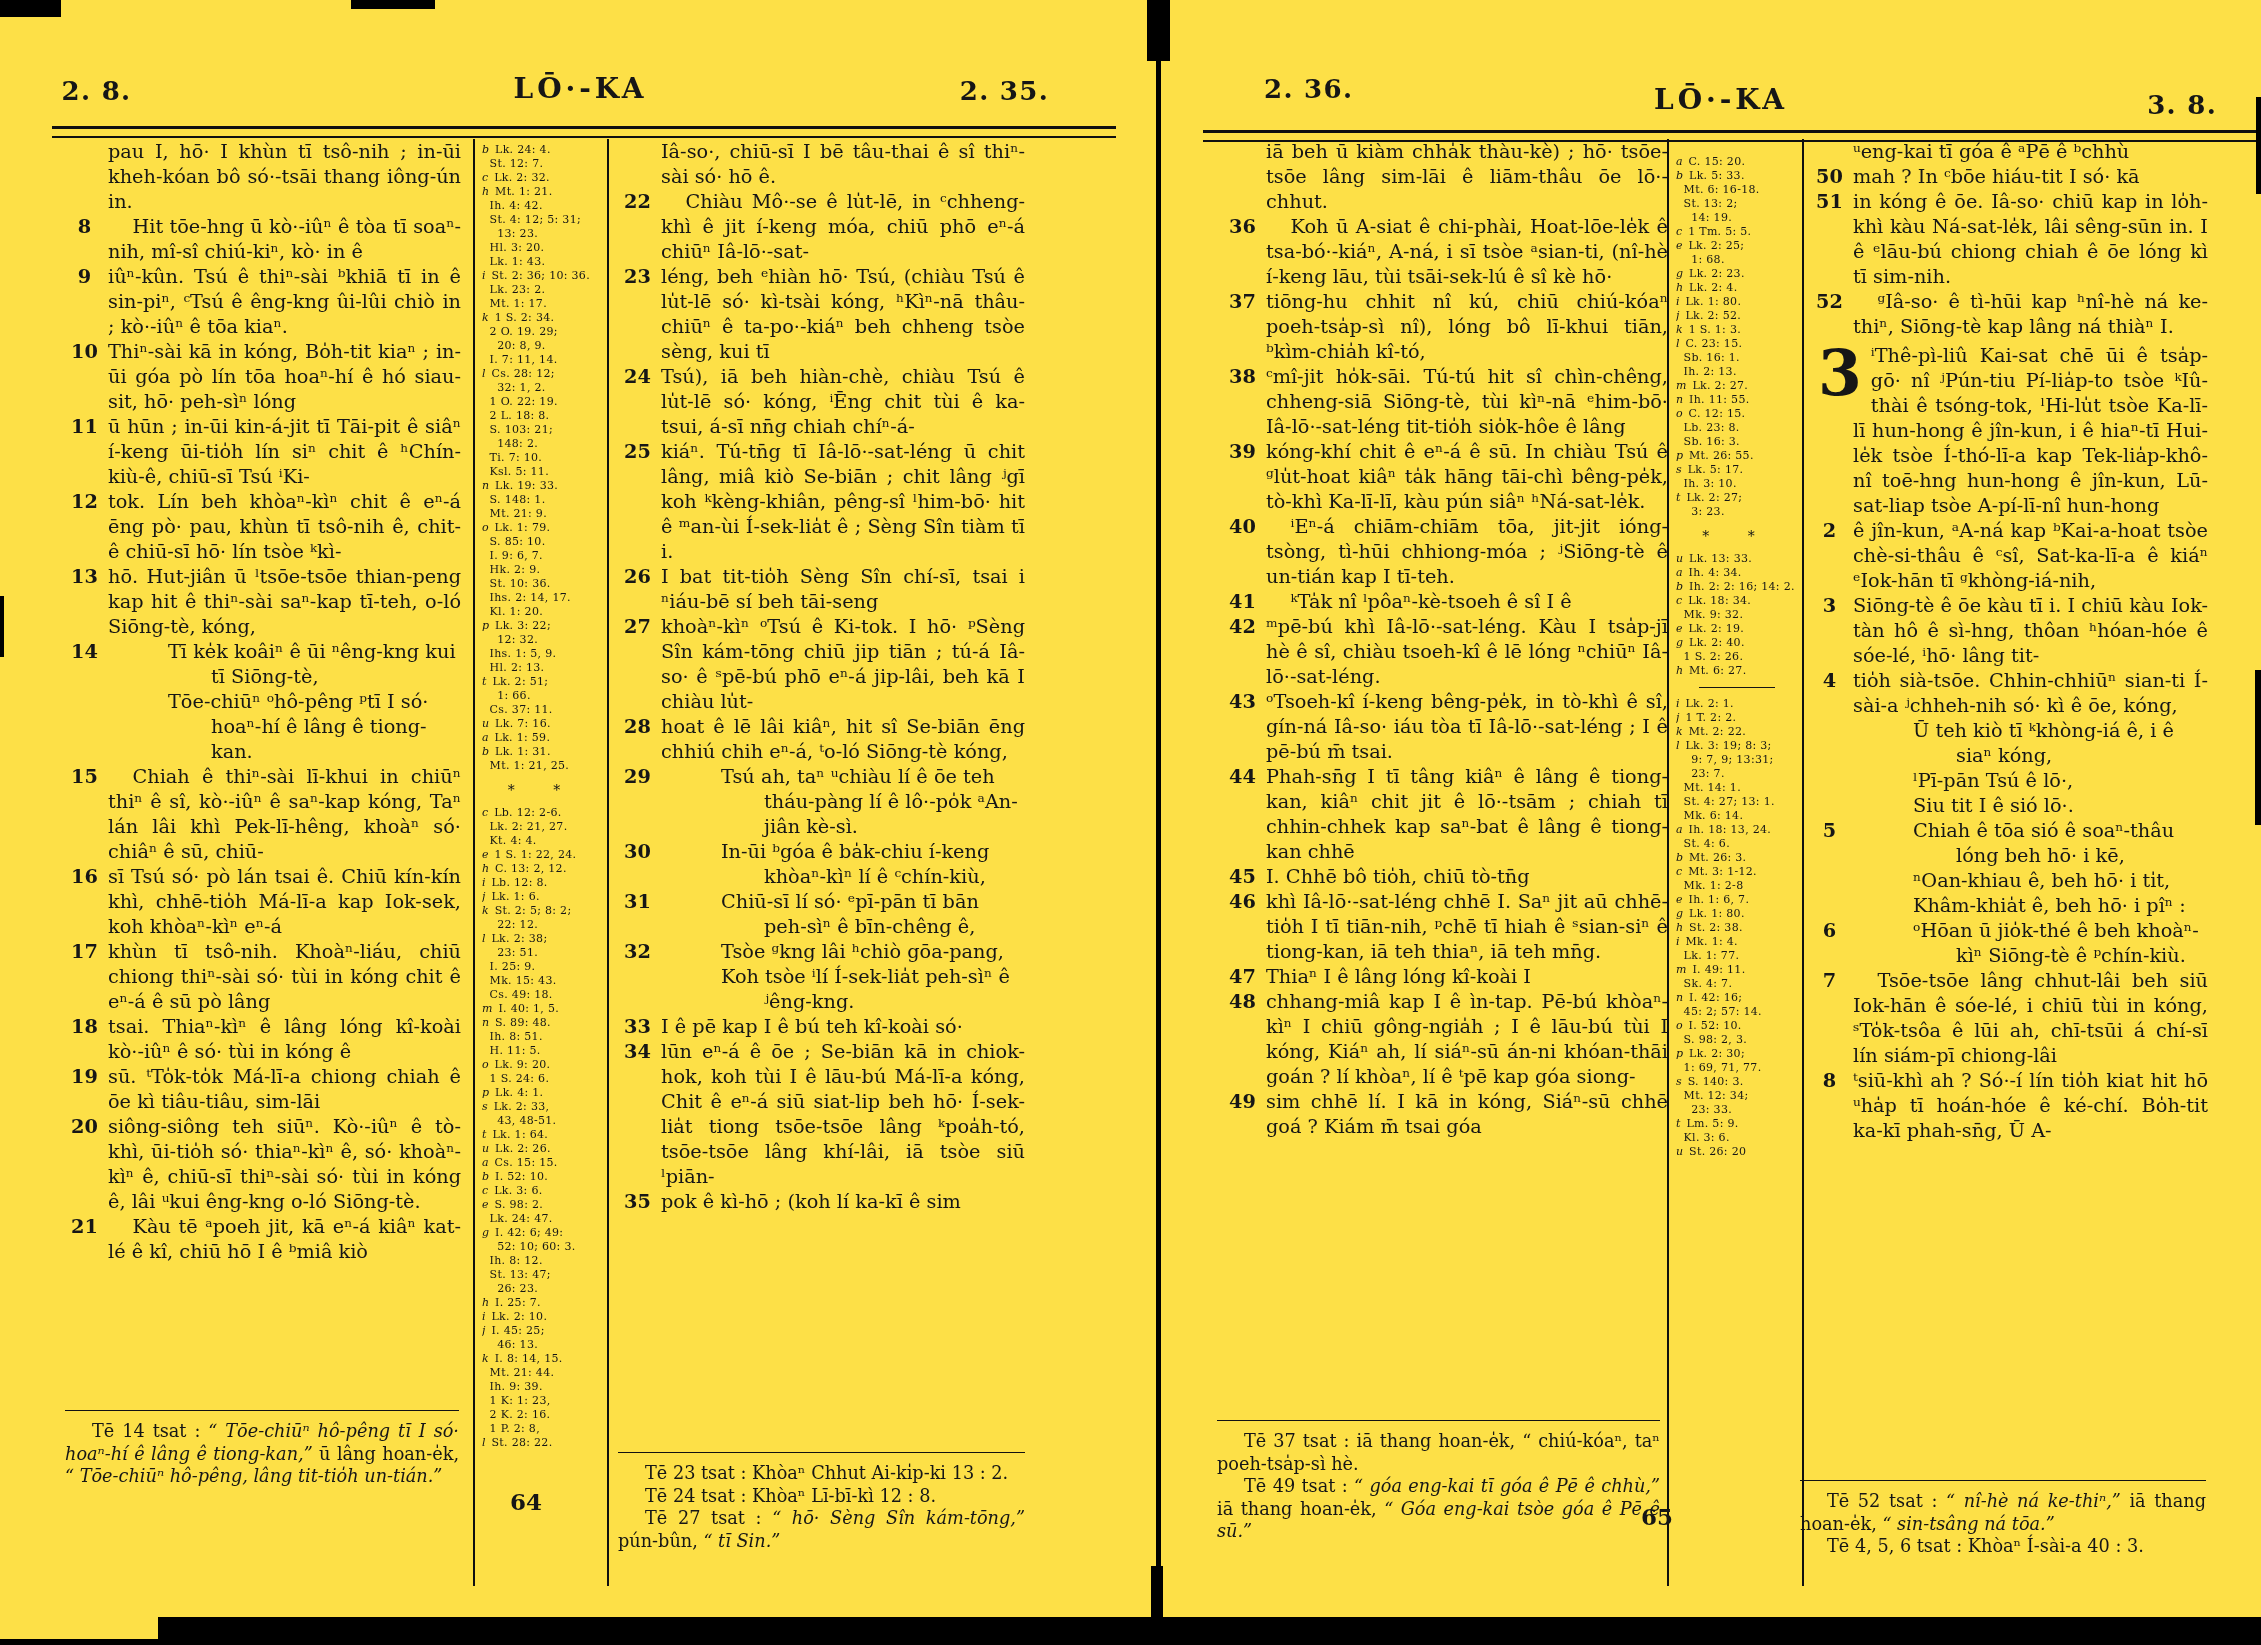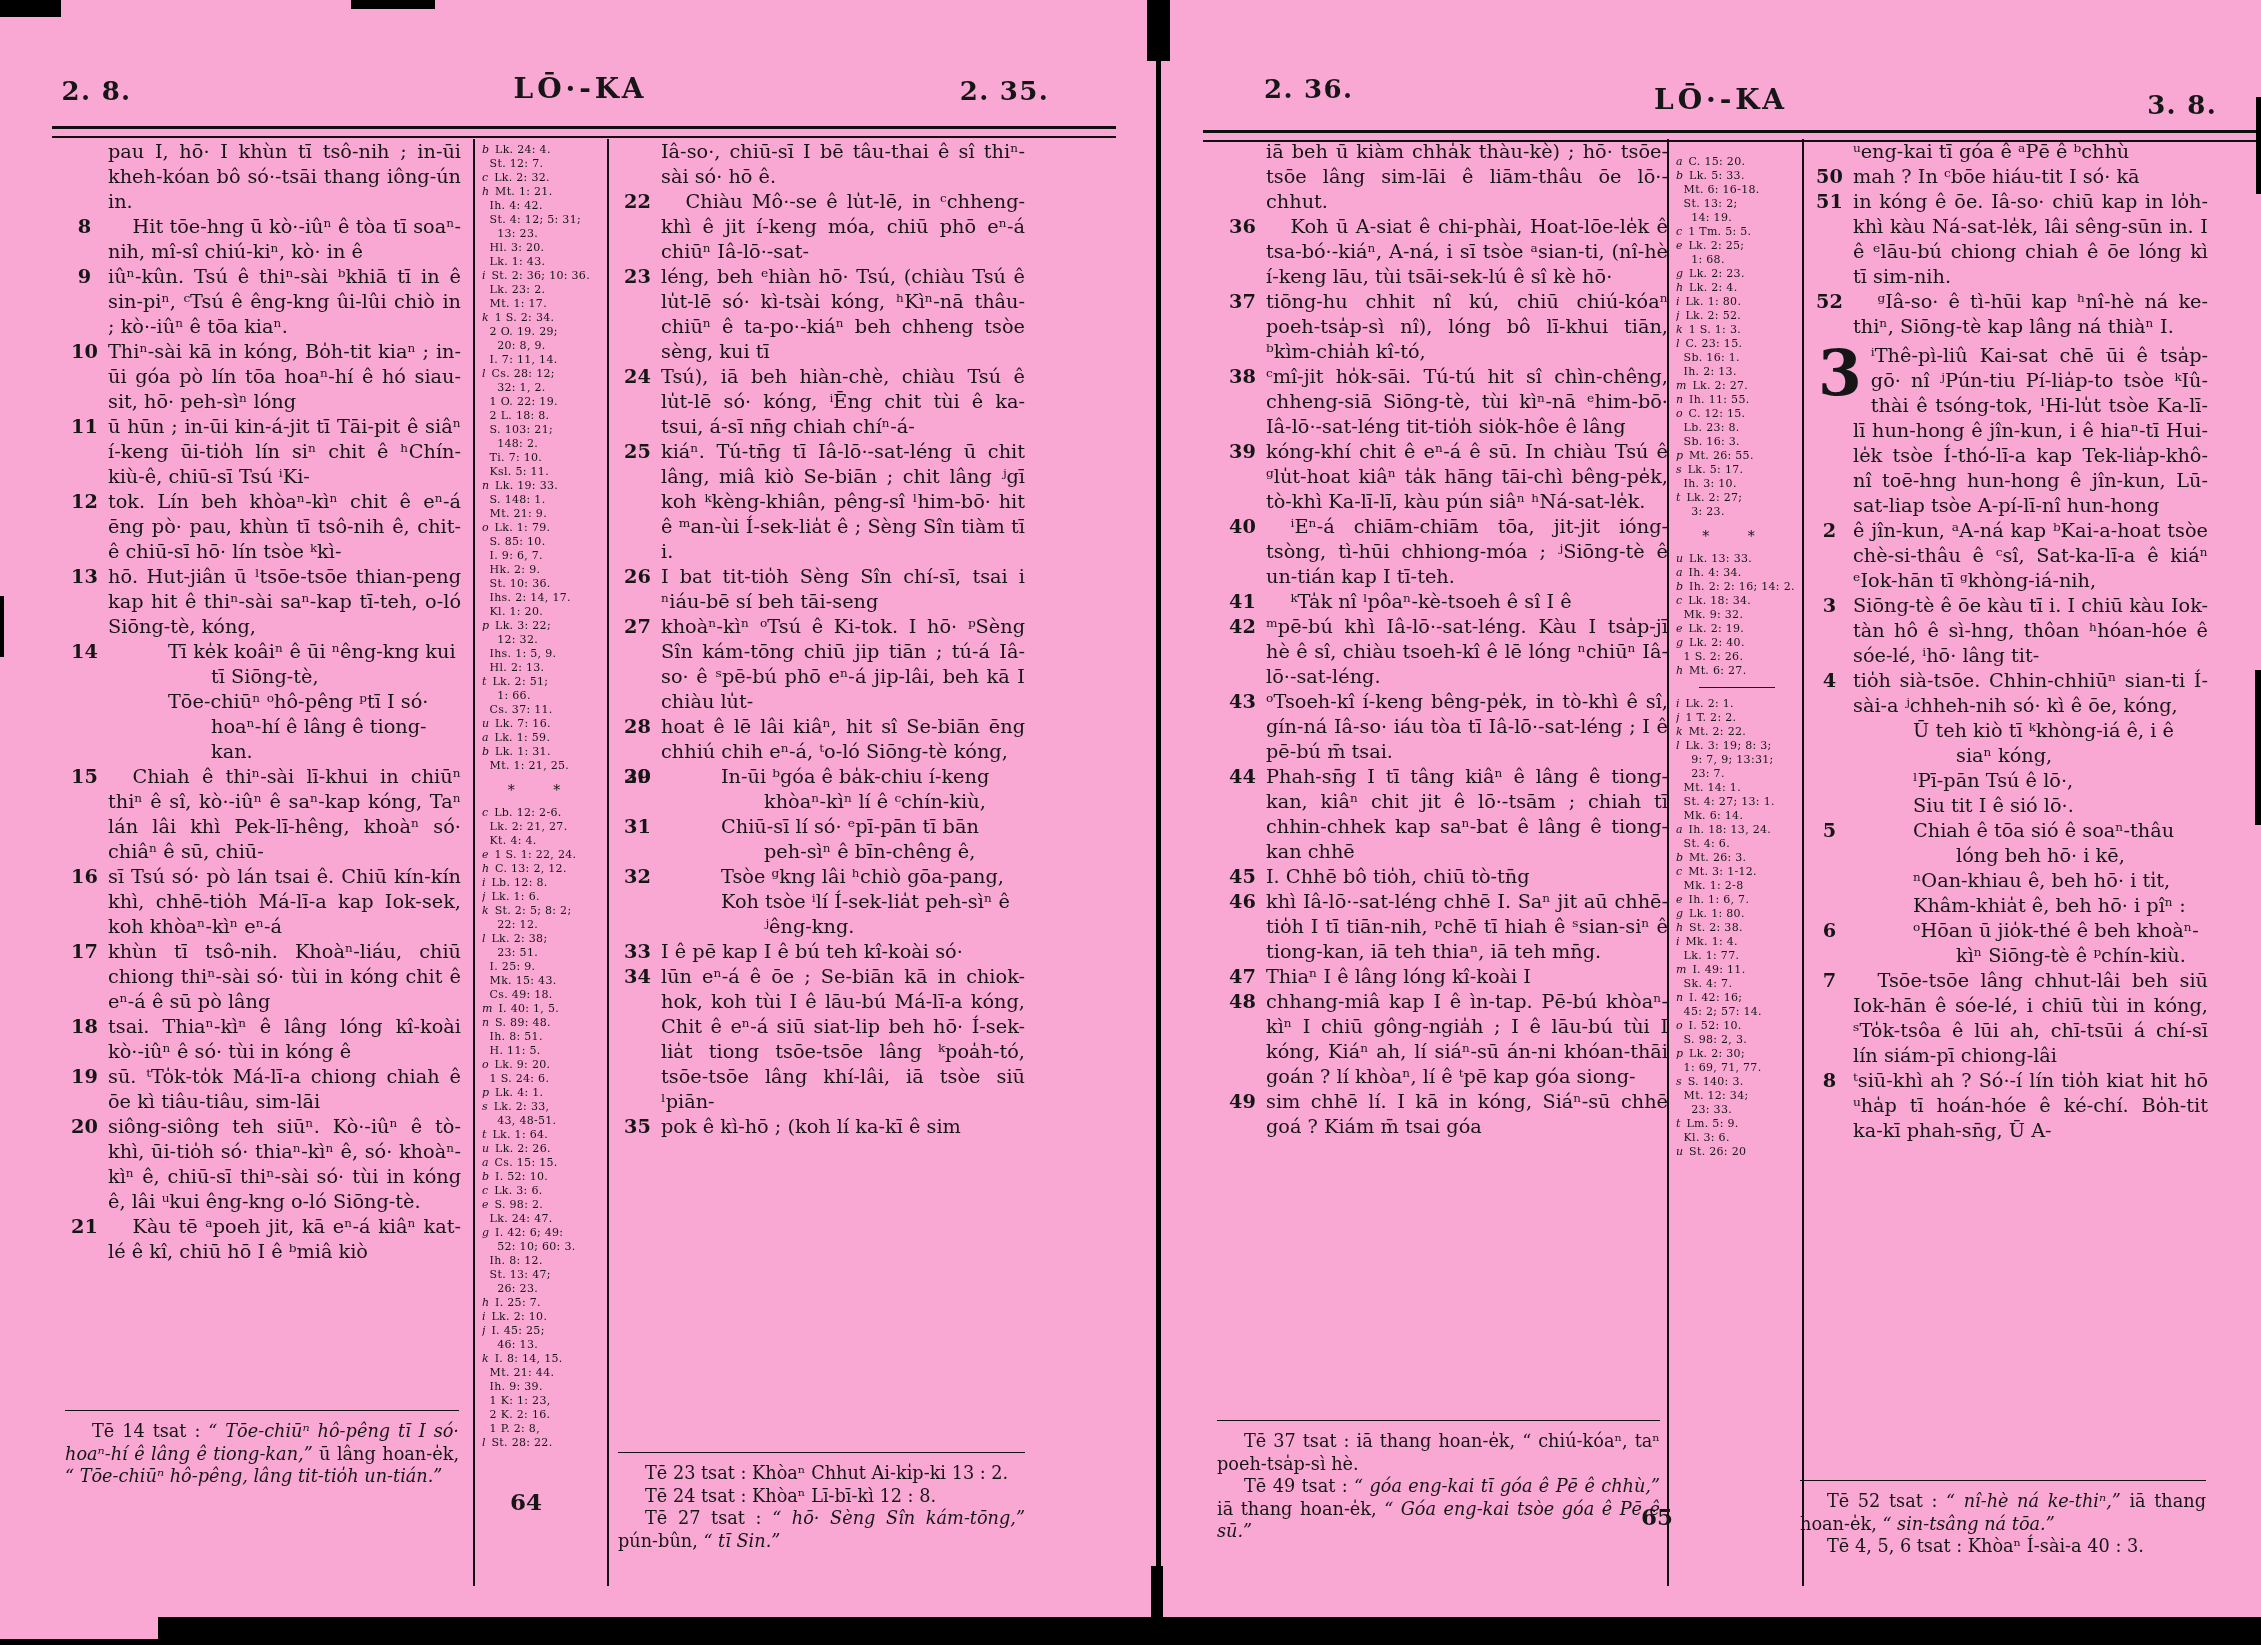--- a/index.html
+++ b/index.html
@@ -1,16 +1,16 @@
 <!DOCTYPE html>
 <html style="font-size:10.3px"><head>
 <meta charset="utf-8">
 <style>
   html,body{margin:0;padding:0;background:#d8d6d0;}
-  .scan{position:relative;width:2261px;height:1645px;background:#f9a8d4;
+  .scan{position:relative;width:2261px;height:1645px;background:#fde047;
         font-family:"DejaVu Serif",serif;color:#161616;overflow:hidden;}
   .page{position:absolute;top:0;height:1645px;}
   .page-left{left:39px;width:1083px;}
   .page-right{left:1180px;width:1082px;}
 
   .pref{position:absolute;font-size:26px;font-weight:bold;letter-spacing:1.3px;}
   .ptitle{position:absolute;left:0;width:100%;text-align:center;font-size:28px;
           font-weight:bold;letter-spacing:3.9px;}
   .page-left .pref.l{left:22.6px;top:76px;}
   .page-left .ptitle{top:72px;}
@@ -269,21 +269,21 @@
           <span class="vtext">I bat tit-tio̍h Sèng Sîn chí-sī, tsai i ⁿiáu-bē sí beh tāi-seng</span>
         </div>
         <div class="verse cont">
           <span class="vnum">27</span>
           <span class="vtext">khoàⁿ-kìⁿ ᵒTsú ê Ki-tok. I hō· ᵖSèng Sîn kám-tōng chiū jip tiān ; tú-á Iâ-so· ê ˢpē-bú phō eⁿ-á jip-lâi, beh kā I chiàu lu̍t-</span>
         </div>
         <div class="verse cont">
           <span class="vnum">28</span>
           <span class="vtext">hoat ê lē lâi kiâⁿ, hit sî Se-biān ēng chhiú chih eⁿ-á, ᵗo-ló Siōng-tè kóng,</span>
         </div>
-        <div class="verse poem"><span class="vnum">29</span></div>
+        <div class="verse poem"><span class="vnum">29</span><span class="vtext"><div class="pline">Tsú ah, taⁿ ᵘchiàu lí ê ōe teh tháu-pàng lí ê lô·-po̍k ᵃAn-jiân kè-sì.</div></span></div>
         <div class="verse poem"><span class="vnum">30</span><span class="vtext"><div class="pline">In-ūi ᵇgóa ê ba̍k-chiu í-keng khòaⁿ-kìⁿ lí ê ᶜchín-kiù,</div></span></div>
         <div class="verse poem"><span class="vnum">31</span><span class="vtext"><div class="pline">Chiū-sī lí só· ᵉpī-pān tī bān peh-sìⁿ ê bīn-chêng ê,</div></span></div>
         <div class="verse poem"><span class="vnum">32</span><span class="vtext"><div class="pline">Tsòe ᵍkng lâi ʰchiò gōa-pang,</div><div class="pline">Koh tsòe ⁱlí Í-sek-lia̍t peh-sìⁿ ê ʲêng-kng.</div></span></div>
         <div class="verse cont">
           <span class="vnum">33</span>
           <span class="vtext">I ê pē kap I ê bú teh kî-koài só·</span>
         </div>
         <div class="verse cont">
           <span class="vnum">34</span>
           <span class="vtext">lūn eⁿ-á ê ōe ; Se-biān kā in chiok-hok, koh tùi I ê lāu-bú Má-lī-a kóng, Chit ê eⁿ-á siū siat-lip beh hō· Í-sek-lia̍t tiong tsōe-tsōe lâng ᵏpoa̍h-tó, tsōe-tsōe lâng khí-lâi, iā tsòe siū ˡpiān-</span>

